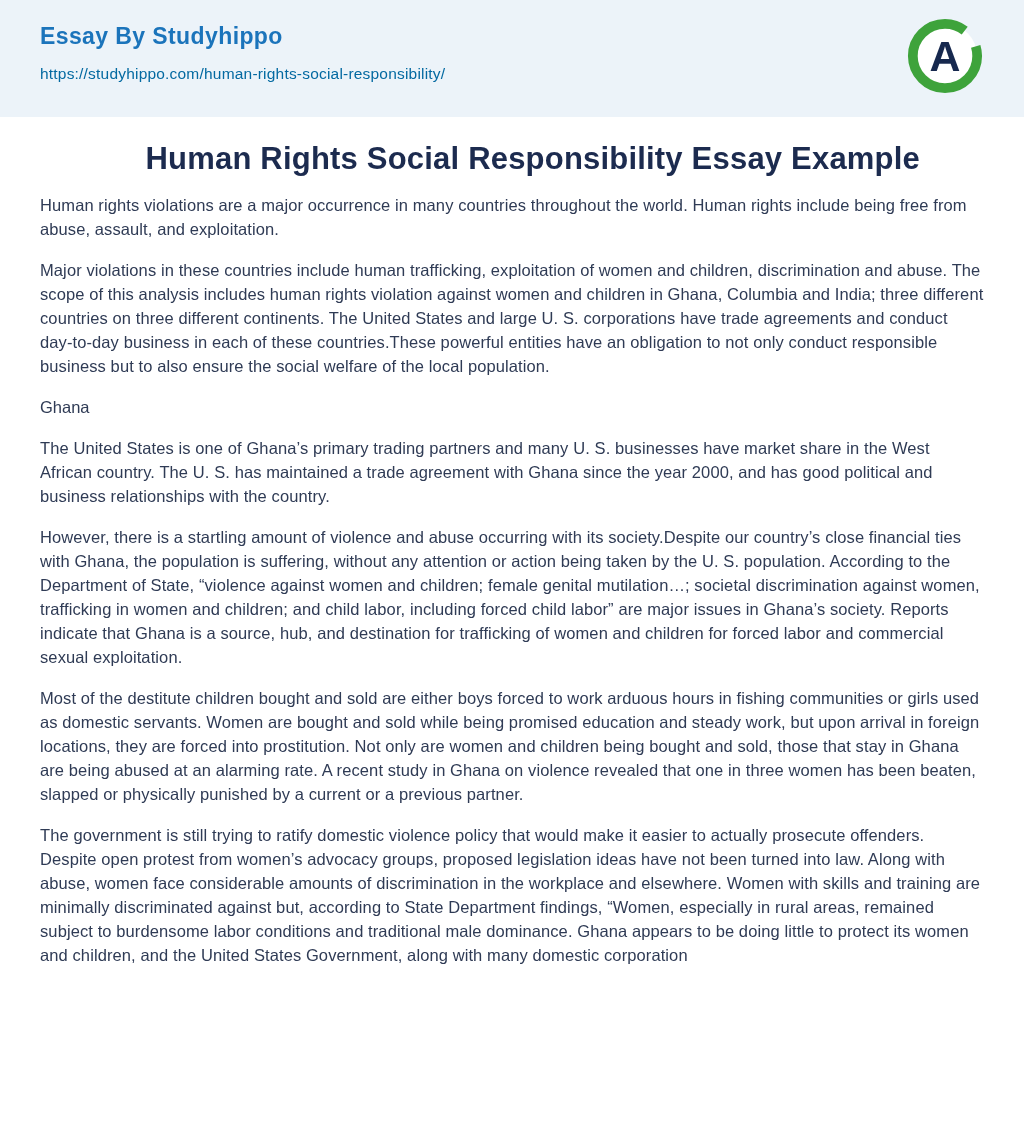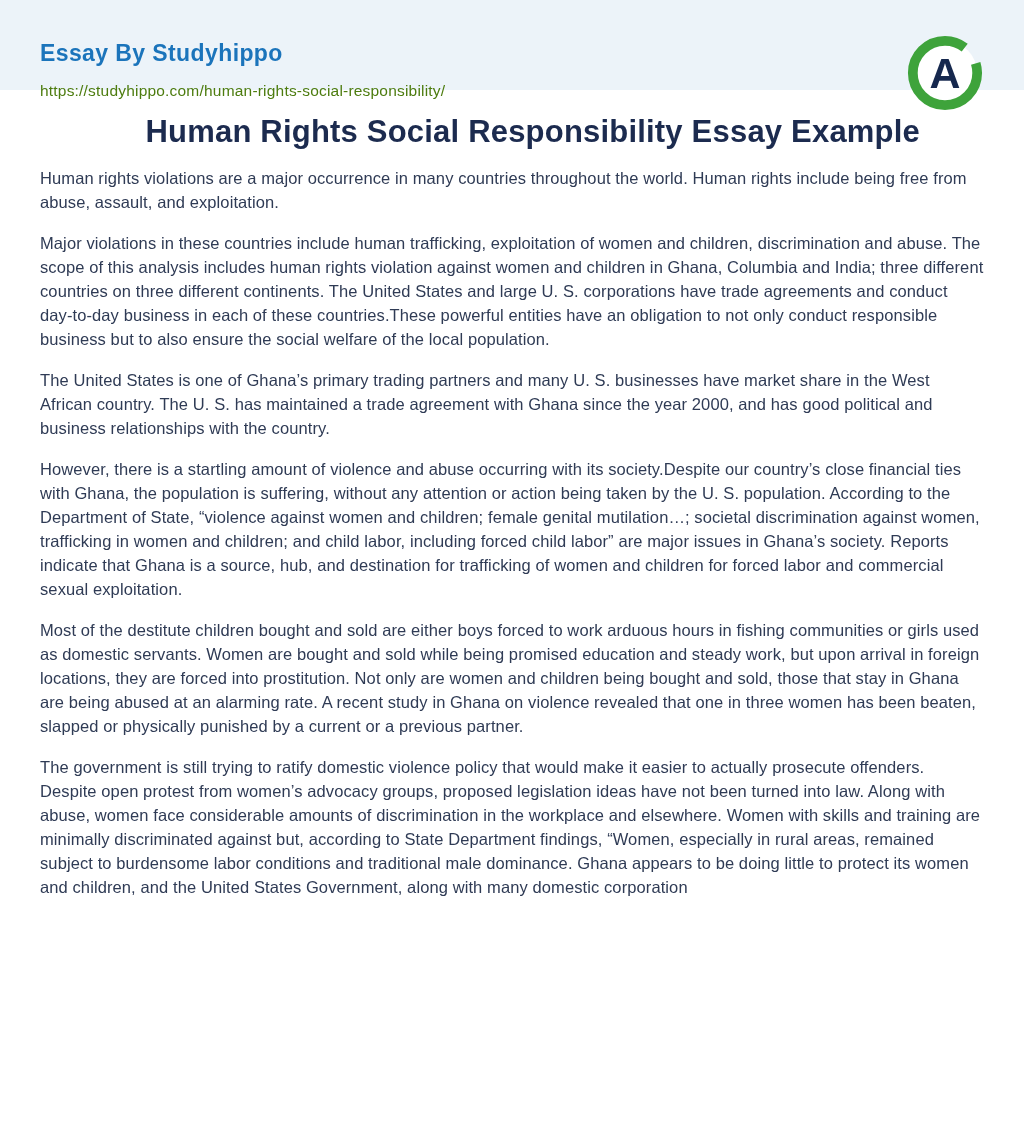--- a/index.html
+++ b/index.html
@@ -6,37 +6,37 @@
   html, body { width: 1024px; }
   body {
     width: 1024px;
     min-height: 1122px;
     background: #ffffff;
     font-family: "Liberation Sans", sans-serif;
     color: #2F3B55;
   }
   .header {
     background: #ECF3F9;
-    height: 90px;
-    padding: 32px 40px 0 40px;
+    height: 117px;
+    padding: 15px 40px 0 40px;
     display: flex;
     justify-content: space-between;
     align-items: flex-start;
   }
   .site-title {
     color: #1B74BB;
     font-size: 23px;
     font-weight: 700;
     letter-spacing: 0.4px;
     margin: 8px 0 0 0;
   }
   .source-url {
     display: inline-block;
     margin-top: 15px;
-    color: #4d7c0f;
+    color: #0369a1;
     font-size: 15.5px;
     letter-spacing: 0.2px;
     text-decoration: none;
   }
   .logo {
     width: 78px;
     height: 78px;
     flex: 0 0 auto;
     margin-top: 2px;
   }
@@ -86,19 +86,20 @@
         <text x="40" y="55" text-anchor="middle" font-family="Liberation Sans, sans-serif" font-size="44" font-weight="bold" fill="#16284E">A</text>
       </svg>
     </div>
   </header>
 
   <main class="content">
     <h1 class="essay-title">Human Rights Social Responsibility Essay Example</h1>
 
     <p class="para">Human rights violations are a major occurrence in many countries throughout the world. Human rights include being free from abuse, assault, and exploitation.</p>
     <p class="para">Major violations in these countries include human trafficking, exploitation of women and children, discrimination and abuse. The scope of this analysis includes human rights violation against women and children in Ghana, Columbia and India; three different countries on three different continents. The United States and large U. S. corporations have trade agreements and conduct day-to-day business in each of these countries.These powerful entities have an obligation to not only conduct responsible business but to also ensure the social welfare of the local population.</p>
+    <p class="section-heading">Ghana</p>
     <p class="para">The United States is one of Ghana’s primary trading partners and many U. S. businesses have market share in the West African country. The U. S. has maintained a trade agreement with Ghana since the year 2000, and has good political and business relationships with the country.</p>
     <p class="para">However, there is a startling amount of violence and abuse occurring with its society.Despite our country’s close financial ties with Ghana, the population is suffering, without any attention or action being taken by the U. S. population. According to the Department of State, “violence against women and children; female genital mutilation…; societal discrimination against women, trafficking in women and children; and child labor, including forced child labor” are major issues in Ghana’s society. Reports indicate that Ghana is a source, hub, and destination for trafficking of women and children for forced labor and commercial sexual exploitation.</p>
     <p class="para">Most of the destitute children bought and sold are either boys forced to work arduous hours in fishing communities or girls used as domestic servants. Women are bought and sold while being promised education and steady work, but upon arrival in foreign locations, they are forced into prostitution. Not only are women and children being bought and sold, those that stay in Ghana are being abused at an alarming rate. A recent study in Ghana on violence revealed that one in three women has been beaten, slapped or physically punished by a current or a previous partner.</p>
     <p class="para">The government is still trying to ratify domestic violence policy that would make it easier to actually prosecute offenders. Despite open protest from women’s advocacy groups, proposed legislation ideas have not been turned into law. Along with abuse, women face considerable amounts of discrimination in the workplace and elsewhere. Women with skills and training are minimally discriminated against but, according to State Department findings, “Women, especially in rural areas, remained subject to burdensome labor conditions and traditional male dominance. Ghana appears to be doing little to protect its women and children, and the United States Government, along with many domestic corporation</p>
   </main>
 
 </div>
 
 </body></html>

